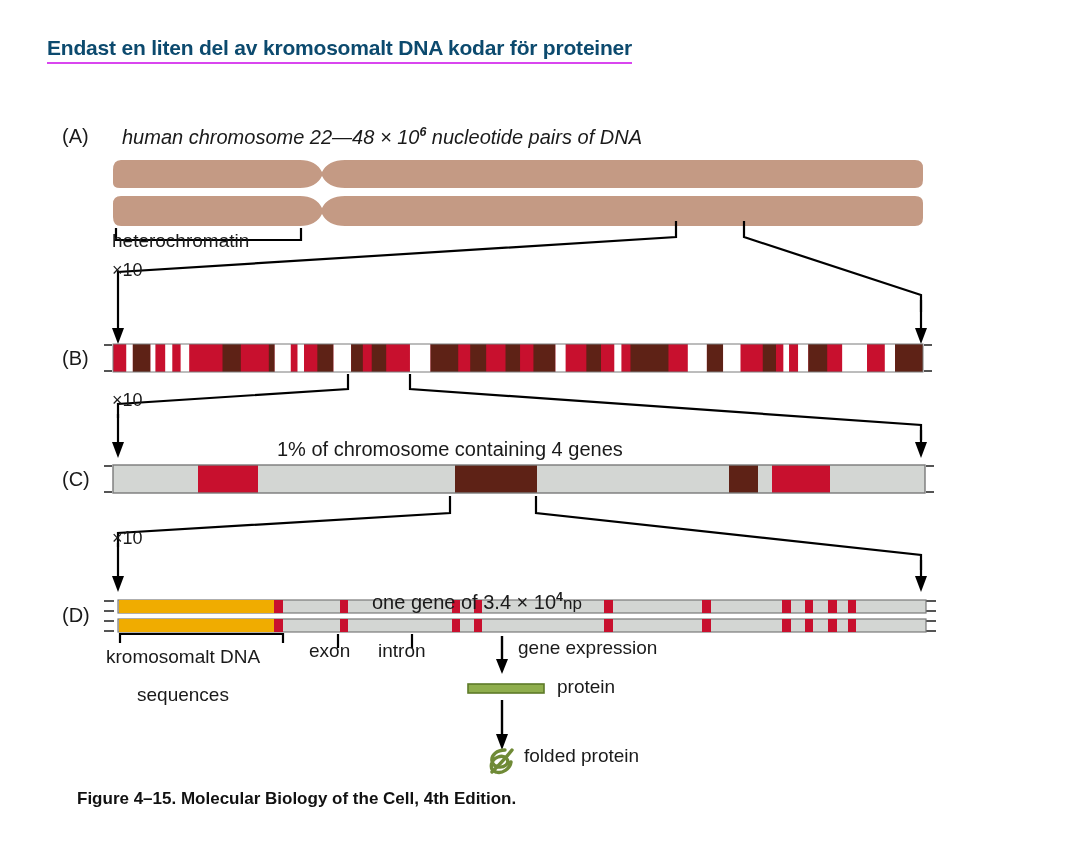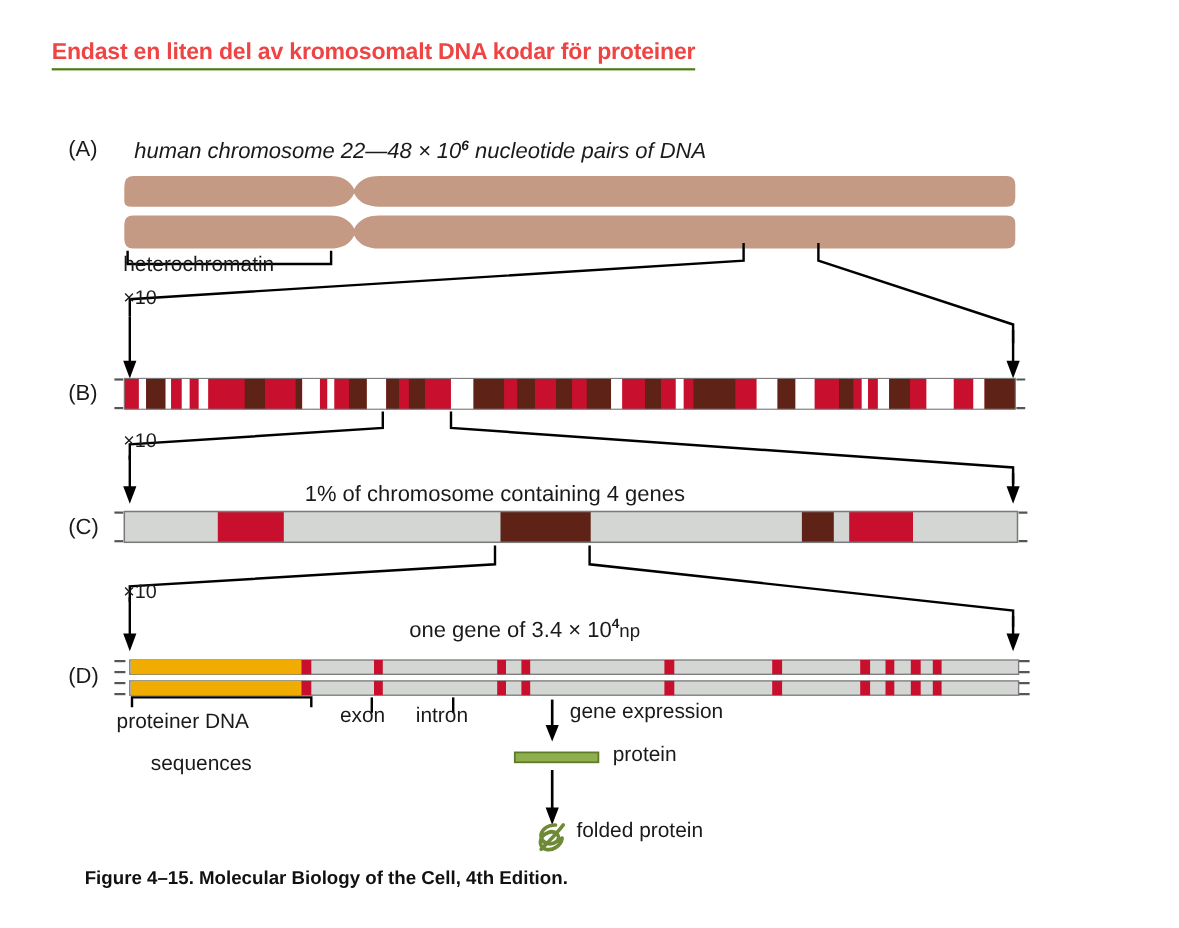--- a/index.html
+++ b/index.html
@@ -17,22 +17,22 @@
   }
 
   
   .slide-title {
     position: absolute;
     left: 47px;
     top: 36px;
     font-size: 21px;
     font-weight: bold;
     letter-spacing: -0.2px;
-    color: #ef4444;
-    border-bottom: 2px solid #4d7c0f;
+    color: #0c4a6e;
+    border-bottom: 2px solid #d946ef;
     padding-bottom: 2px;
     white-space: nowrap;
   }
 
   
   .figure {
     position: absolute;
     left: 0;
     top: 0;
     width: 1072px;
@@ -308,26 +308,26 @@
   <div class="lbl small-lbl" style="left:112px; top:230px;">heterochromatin</div>
   <div class="lbl mag" style="left:112px; top:260px;">×10</div>
 
   <div class="lbl panel-letter" style="left:62px; top:347px;">(B)</div>
   <div class="lbl mag" style="left:112px; top:390px;">×10</div>
 
   <div class="lbl caption-mid" style="left:277px; top:438px;">1% of chromosome containing 4 genes</div>
   <div class="lbl panel-letter" style="left:62px; top:468px;">(C)</div>
   <div class="lbl mag" style="left:112px; top:528px;">×10</div>
 
-  <div class="lbl caption-mid" style="left:372px; top:560px;">
+  <div class="lbl caption-mid" style="left:372px; top:590px;">
     <span>one gene of 3.4 × 10</span><sup class="exp">4</sup><span style="font-size:17px;">np</span>
   </div>
   <div class="lbl panel-letter" style="left:62px; top:604px;">(D)</div>
 
-  <div class="lbl small-lbl" style="left:106px; top:646px;">proteiner DNA</div>
+  <div class="lbl small-lbl" style="left:106px; top:646px;">kromosomalt DNA</div>
   <div class="lbl small-lbl" style="left:137px; top:672px;margin-top:12px;">sequences</div>
 
   <div class="lbl small-lbl" style="left:309px; top:640px;">exon</div>
   <div class="lbl small-lbl" style="left:378px; top:640px;">intron</div>
 
   <div class="lbl small-lbl" style="left:518px; top:637px;">gene expression</div>
   <div class="lbl small-lbl" style="left:557px; top:676px;">protein</div>
   <div class="lbl small-lbl" style="left:524px; top:745px;">folded protein</div>
 
   <div class="lbl fig-caption" style="left:77px; top:789px;">Figure 4–15. Molecular Biology of the Cell, 4th Edition.</div>

